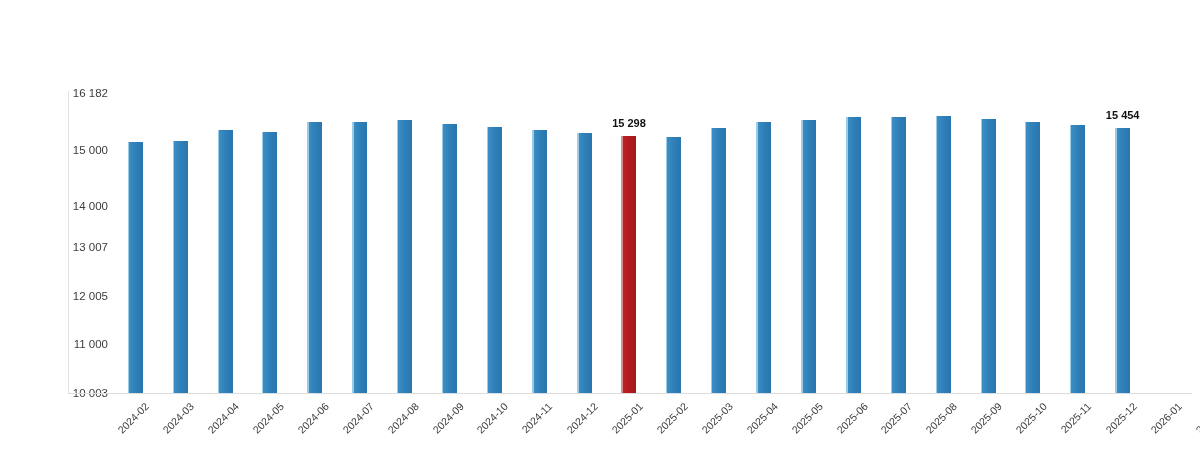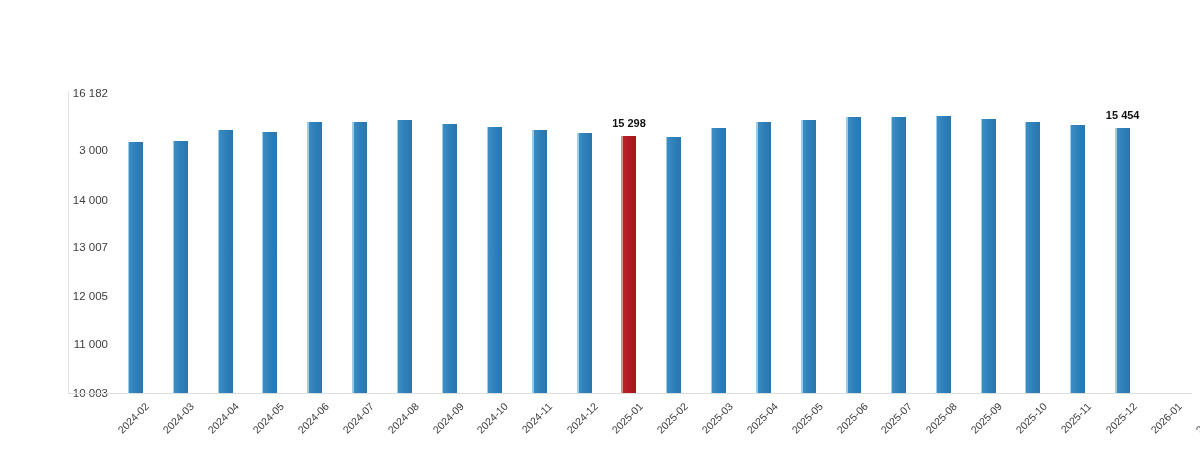--- a/index.html
+++ b/index.html
@@ -139,22 +139,22 @@
   }
 </style>
 </head>
 <body>
 
 <div id="chart-root">
 
 
   <div id="y-axis-labels">
       <div class="y-tick" style="top: 87px;">16 182</div>
-      <div class="y-tick" style="top: 144.36px;">3 000</div>
-      <div class="y-tick" style="top: 194px;">14 000</div>
+      <div class="y-tick" style="top: 144.36px;">15 000</div>
+      <div class="y-tick" style="top: 200px;">14 000</div>
       <div class="y-tick" style="top: 241.416px;">13 007</div>
       <div class="y-tick" style="top: 289.944px;">12 005</div>
       <div class="y-tick" style="top: 338.472px;">11 000</div>
       <div class="y-tick" style="top: 387px;">10 003</div>
     </div>
   <div id="y-axis-line"></div>
   <div id="baseline"></div>
 
   <div id="plot-area">
       <div class="bar-slot" style="left: 44.88px; width: 44.88px;">

